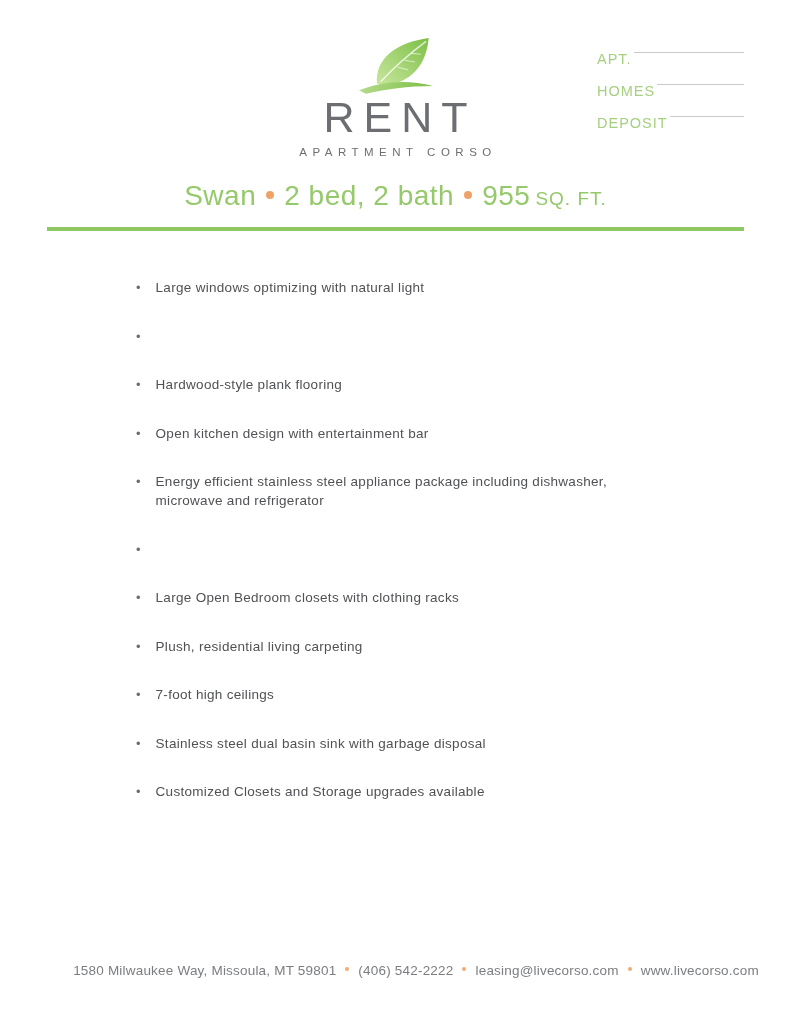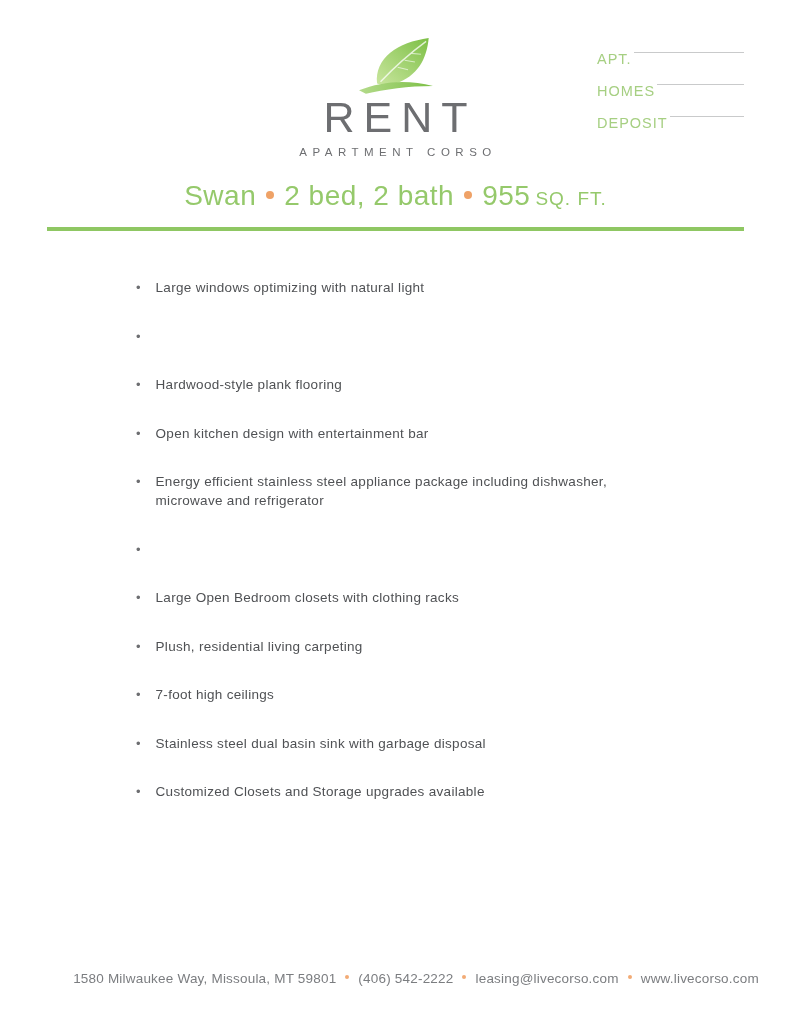--- a/index.html
+++ b/index.html
@@ -99,21 +99,21 @@
     line-height: 19px;
     color: #4f5154;
     letter-spacing: 0.3px;
     max-width: 500px;
   }
 
   
   .footer {
     position: absolute;
     left: 0; right: 0;
-    bottom: 38px;
+    bottom: 46px;
     text-align: center;
     font-size: 13.5px;
     color: #7b7d80;
     letter-spacing: 0.2px;
     white-space: nowrap;
     padding-left: 41px;
   }
   .fdot {
     display: inline-block;
     width: 4px; height: 4px;

